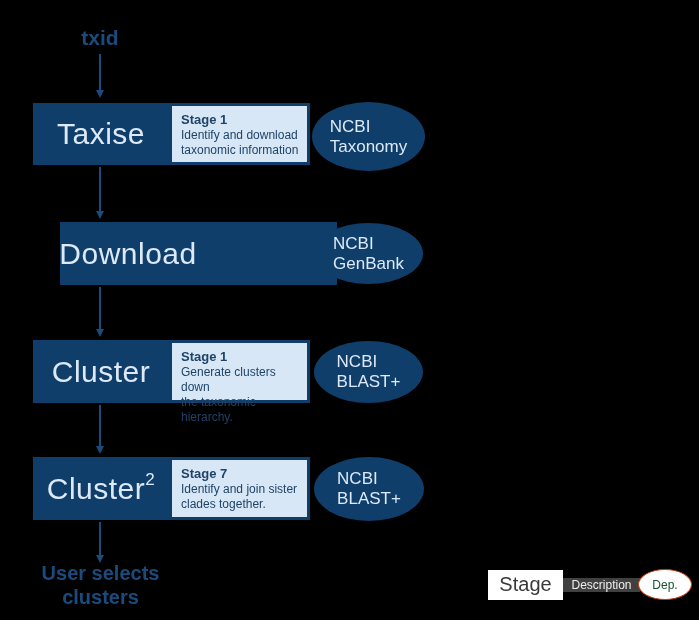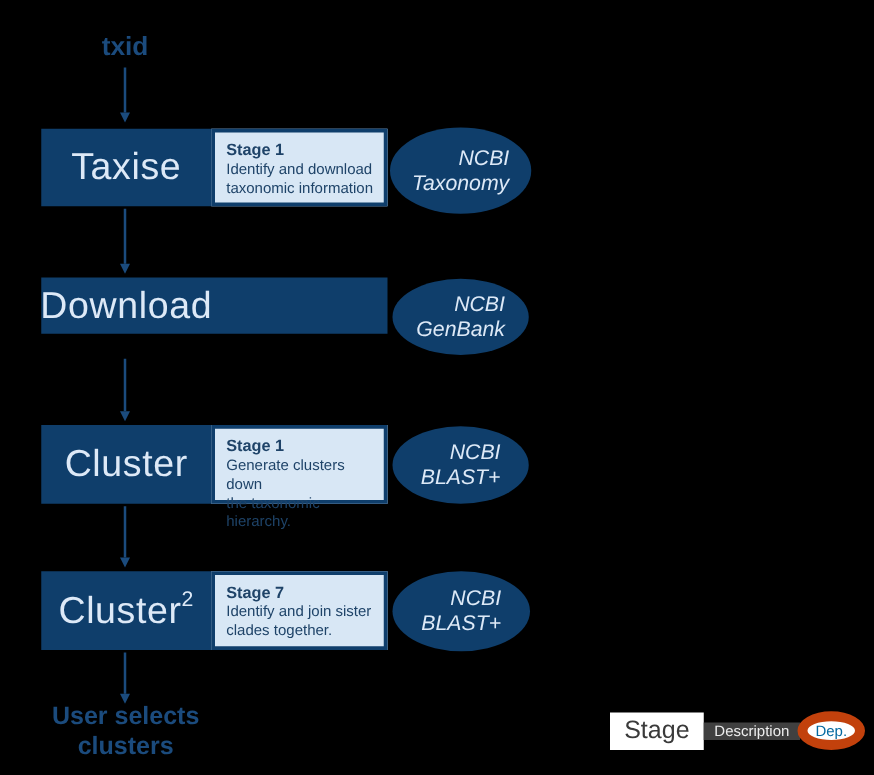--- a/index.html
+++ b/index.html
@@ -89,23 +89,22 @@
     background: var(--dark-blue);
     border-radius: 50%;
     display: flex;
     align-items: center;
     justify-content: center;
   }
   .dep-text {
     color: var(--box-text);
     font-size: 17px;
     line-height: 20px;
-    text-align: right;
+    text-align: left;
     white-space: pre-line;
-    font-style: italic;
   }
 
   .legend {
     position: absolute;
     left: 488px;
     top: 569px;
     display: flex;
     align-items: center;
   }
   .legend-stage {
@@ -119,23 +118,23 @@
     width: 77px; height: 14px;
     background: var(--legend-dark);
     color: #EDEDED;
     font-size: 12px;
     display: flex; align-items: center; justify-content: center;
   }
   .legend-dep {
     width: 54px; height: 31px;
     margin-left: -2px;
     background: var(--legend-light);
-    border: 8px solid #c2410c;
+    border: 1px solid #c2410c;
     border-radius: 50%;
-    color: #0369a1;
+    color: #14532d;
     font-size: 12px;
     display: flex; align-items: center; justify-content: center;
     z-index: 2;
   }
 </style>
 </head>
 <body>
 
 <div class="canvas">
 
@@ -171,21 +170,21 @@
       <div class="desc-title">Stage 1</div>
       <div class="desc-body">Identify and download
 taxonomic information</div>
     </div>
   </div>
   <div class="dep-ellipse" style="top:102px; height:69px;">
     <div class="dep-text">NCBI
 Taxonomy</div>
   </div>
 
-  <div class="stage-row" style="top:222px; height:45px;">
+  <div class="stage-row" style="top:222px; height:63px;margin-left:27px;">
     <div class="stage-name">
       <span>Download</span>
         <sup></sup>
     </div>
   </div>
   <div class="dep-ellipse" style="top:223px; height:61px; left:314px; width:109px;">
     <div class="dep-text">NCBI
 GenBank</div>
   </div>
 

